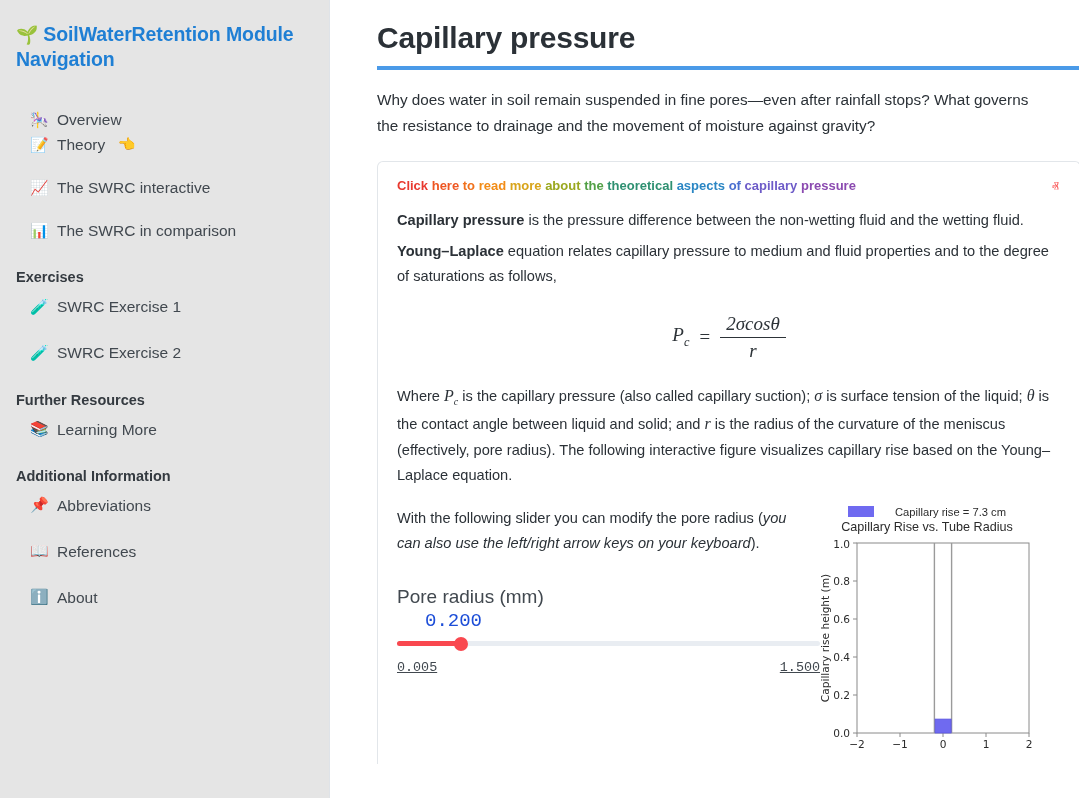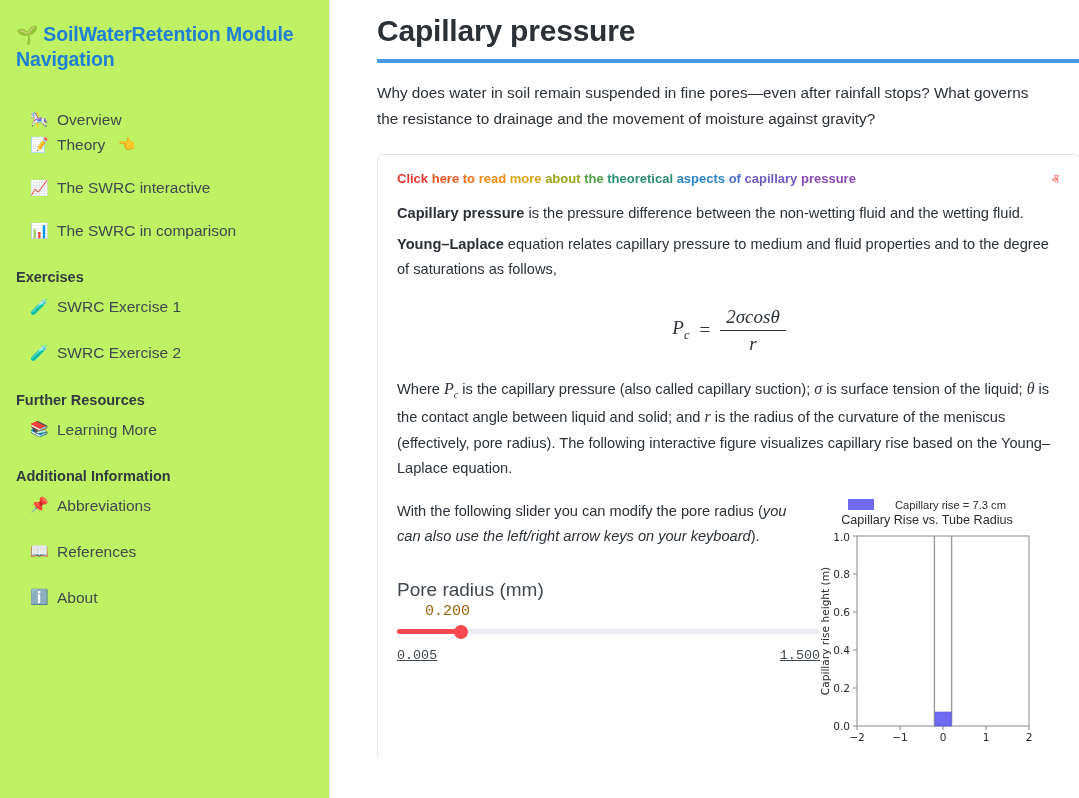--- a/index.html
+++ b/index.html
@@ -9,21 +9,21 @@
     background: #ffffff;
     font-family: "Liberation Sans", sans-serif;
     color: #2b3137;
     overflow: hidden;
   }
   #app { display: flex; width: 1079px; height: 798px; }
 
   
   #sidebar {
     width: 330px; height: 798px;
-    background: #bef264;
+    background: #e5e5e5;
     border-right: 1px solid #dfe3e8;
     padding: 22px 16px 0 16px;
     overflow: hidden;
     flex: 0 0 330px;
   }
   .side-title {
     display: block;
     color: #1f7fd4;
     font-size: 19.5px;
     font-weight: bold;
@@ -58,21 +58,21 @@
     font-size: 14.5px;
     margin: 26px 0 9px 0;
   }
   .sp-1 { margin-top: 18px; }
   .sp-2 { margin-top: 21px; }
 
   
   #main {
     flex: 1 1 auto;
     height: 798px;
-    padding: 14px 0 0 0;
+    padding: 21px 0 0 0;
     overflow: hidden;
     position: relative;
   }
   .main-inner { padding: 0 0 0 47px; }
   h1.page-title {
     font-size: 30px;
     font-weight: 600;
     color: #2b3137;
     margin: 0 0 11px 0;
     letter-spacing: -0.2px;
@@ -133,21 +133,21 @@
   .interactive-row { display: flex; margin-top: 18px; }
   .left-col { width: 420px; flex: 0 0 420px; padding-right: 16px; }
   .right-col { flex: 1 1 auto; }
   .lead-p { font-size: 14.6px; line-height: 1.72; margin: 0 0 18px 0; color: #2b3137; }
   .lead-p i { font-style: italic; }
 
   .slider-block { margin-top: 30px; }
   .slider-label { font-size: 19px; color: #41484f; margin-bottom: 2px; }
   .slider-value {
     font-family: "Liberation Mono", monospace;
-    font-size: 15px; color: #a16207;
+    font-size: 19px; color: #1d4ed8;
     margin-left: 28px; margin-bottom: 3px;
   }
   .slider-track-wrap { position: relative; height: 16px; width: 423px; }
   .track-bg { position: absolute; top: 6px; left: 0; width: 423px; height: 5px;
               background: #e9edf2; border-radius: 3px; }
   .track-fill { position: absolute; top: 6px; left: 0; width: 64px; height: 5px;
                 background: #f9484f; border-radius: 3px; }
   .thumb { position: absolute; top: 2px; left: 57px; width: 14px; height: 14px;
            border-radius: 50%; background: #f9484f; }
   .slider-ends { display: flex; justify-content: space-between; width: 423px;

